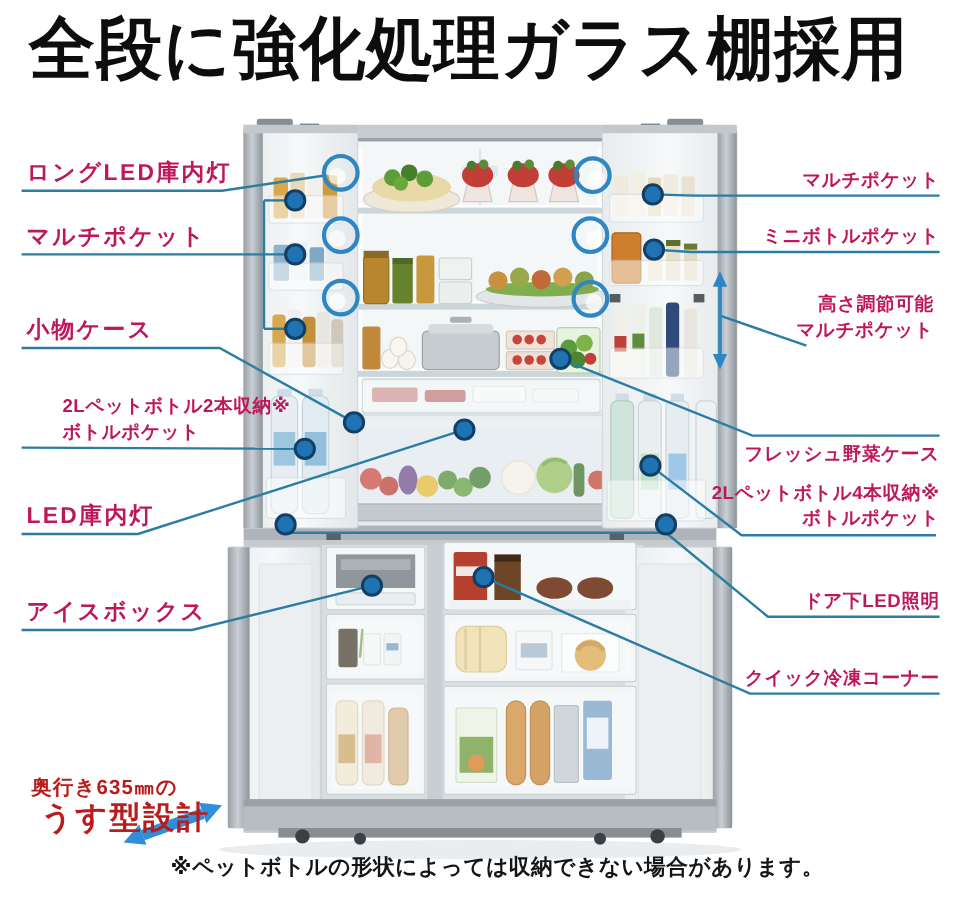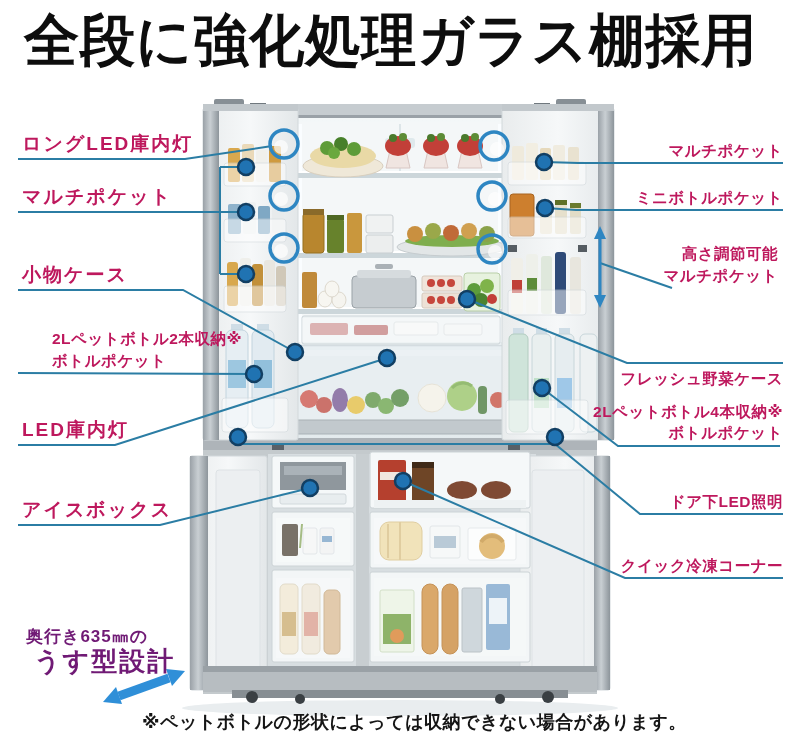--- a/index.html
+++ b/index.html
@@ -33,21 +33,21 @@
   #lbl-l6{top:497px;}
 
   #lbl-r1{top:140px;}
   #lbl-r2{top:187px;}
   #lbl-r3{top:243px;}
   #lbl-r4{top:340px;margin-top:28px;}
   #lbl-r5{top:401px;}
   #lbl-r6{top:491px;}
   #lbl-r7{top:555px;}
 
-  .slim{position:absolute;z-index:3;font-weight:900;color:#701a75;}
+  .slim{position:absolute;z-index:3;font-weight:900;color:#b91c1c;margin-top:20px;}
   #slim-1{left:26px;top:625px;font-size:17px;letter-spacing:1px;}
   #slim-2{left:34px;top:644px;font-size:26px;letter-spacing:2px;}
 
   .footnote{
     position:absolute;z-index:3;left:142px;top:710px;
     font-size:18px;font-weight:bold;letter-spacing:.5px;color:#151515;white-space:nowrap;
   }
 </style>
 </head>
 <body>

